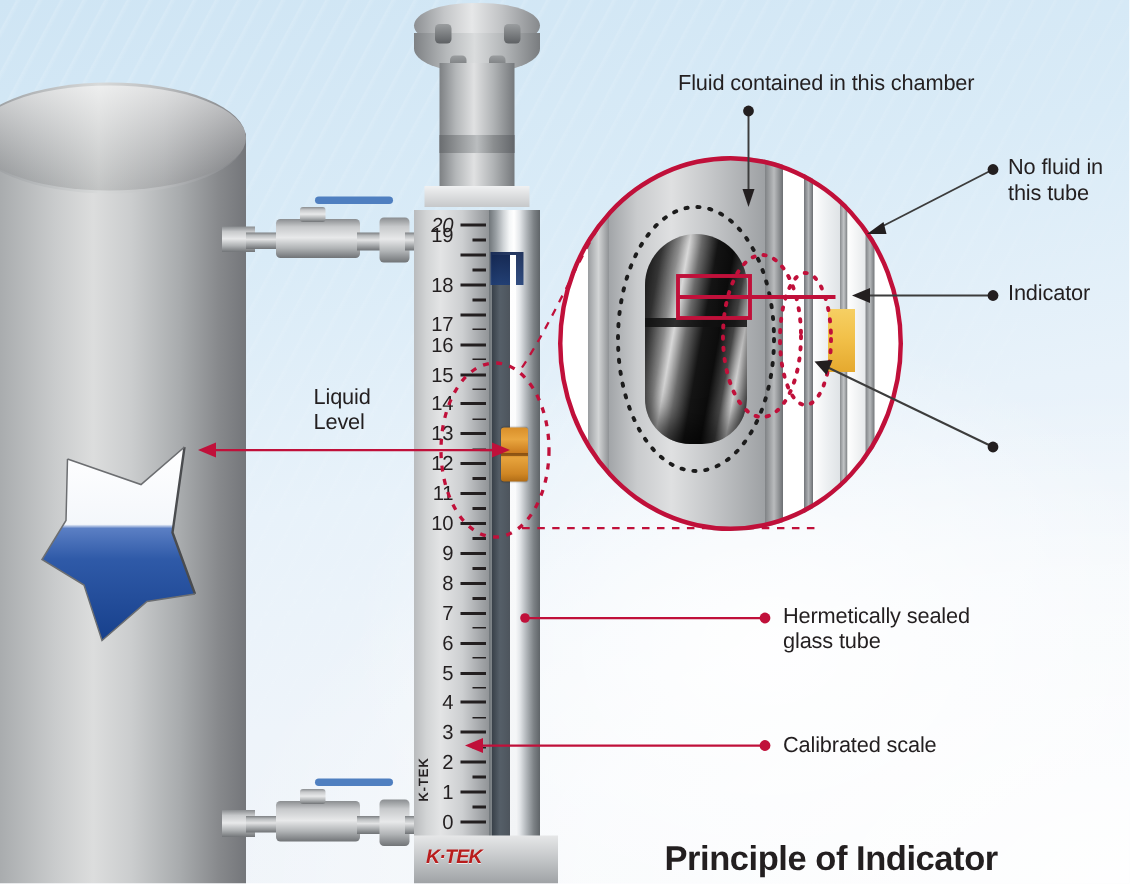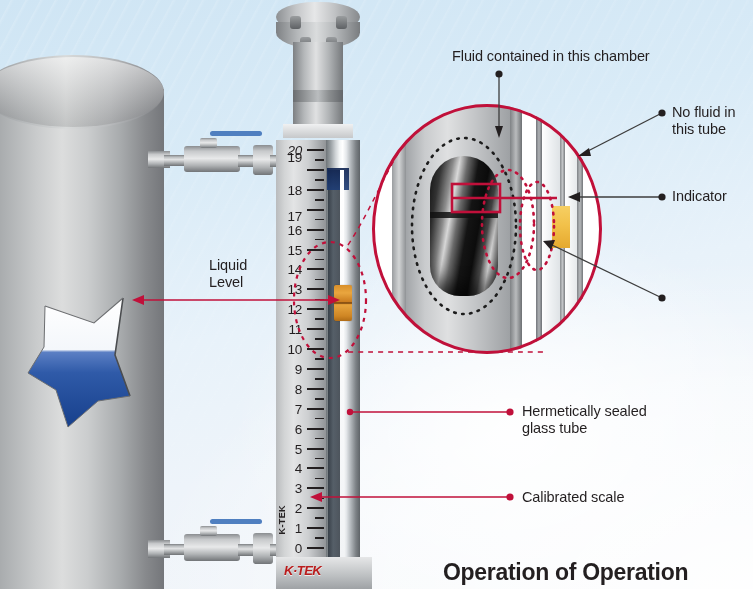--- a/index.html
+++ b/index.html
@@ -377,15 +377,15 @@
 
 
   <div class="lbl" style="left:522px;top:403px;">Hermetically sealed
 glass tube</div>
 
   <div class="lbl" style="left:522px;top:489px;">Calibrated scale</div>
 
   <div class="lbl" style="left:209px;top:257px;">Liquid
 Level</div>
 
-  <div class="title" style="left:443px;top:559px;">Operation of Operation</div>
+  <div class="title" style="left:443px;top:559px;">Principle of Indicator</div>
 
 </div>
 
 </body></html>

